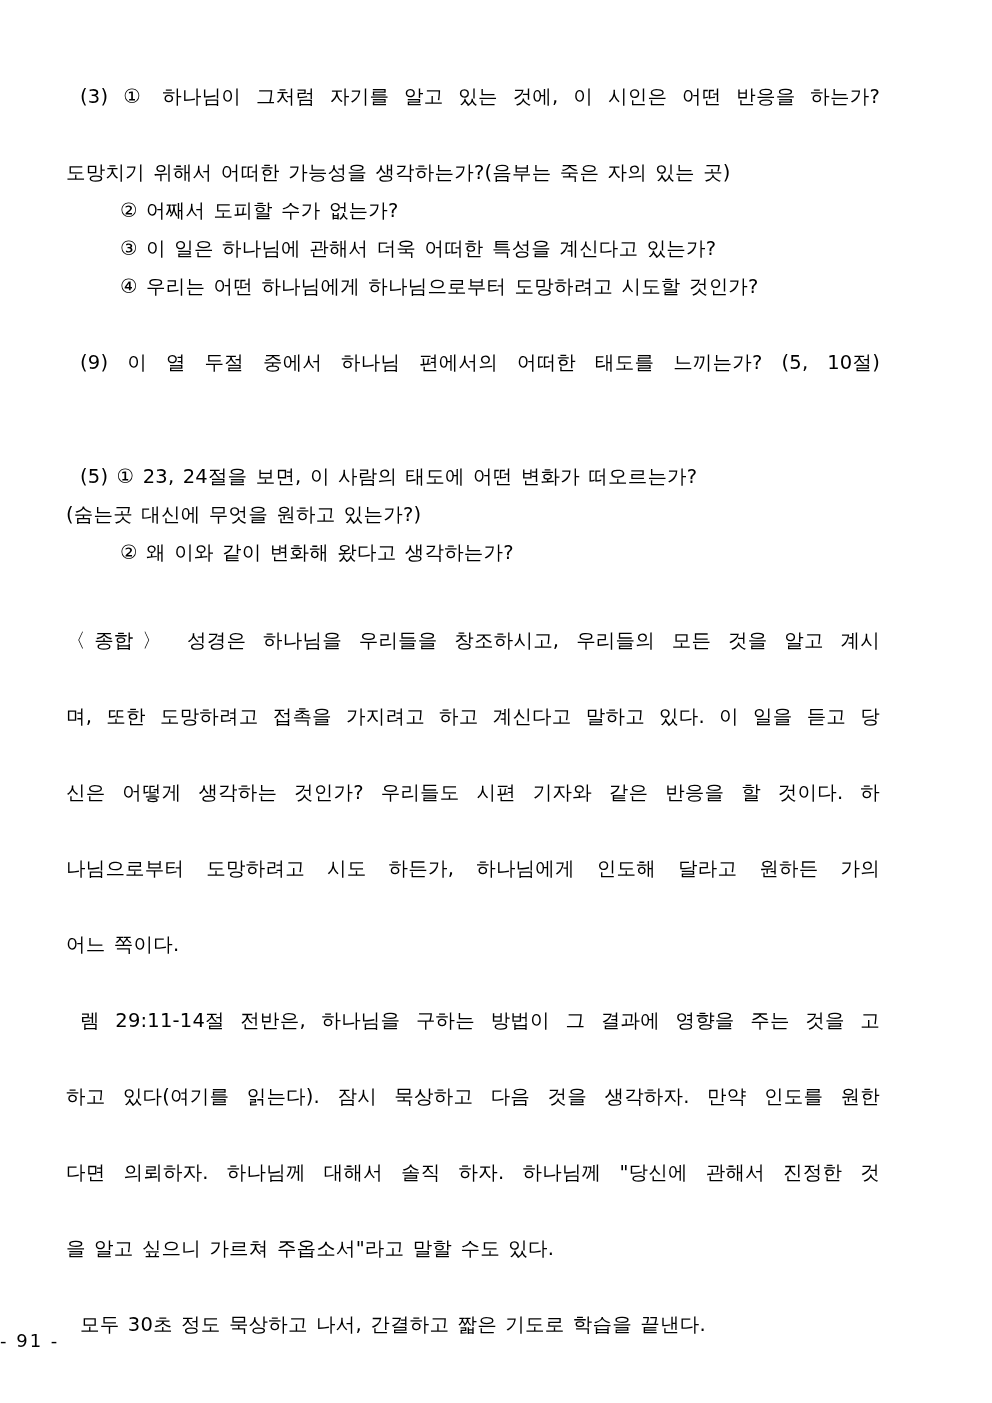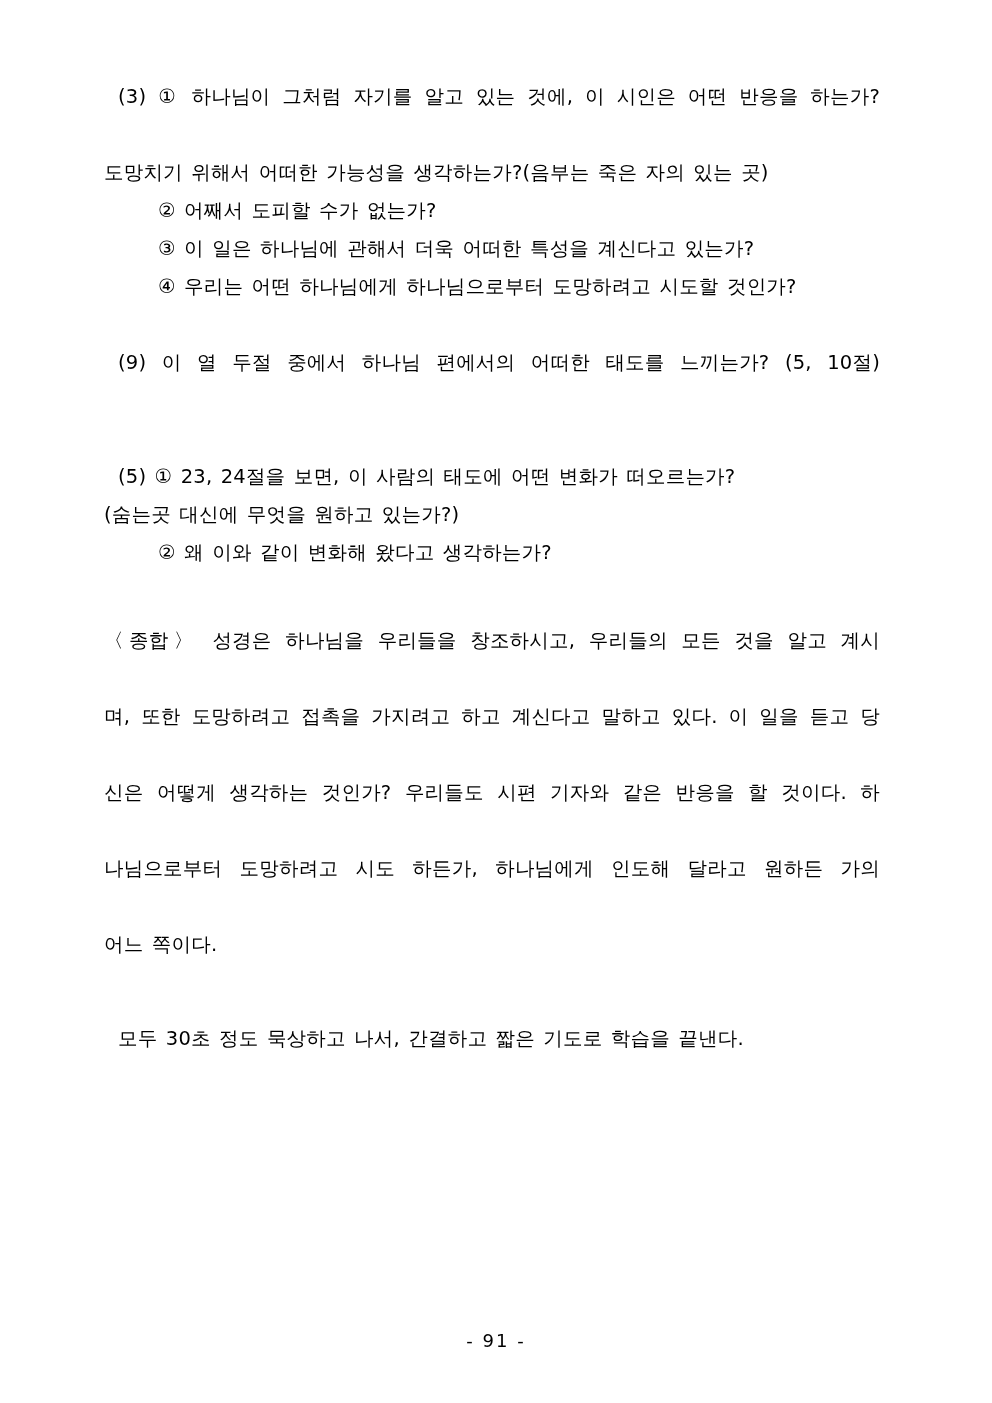--- a/index.html
+++ b/index.html
@@ -15,21 +15,21 @@
     position: relative;
     overflow: hidden;
   }
   .page {
     position: absolute;
     top: 0;
     left: 0;
     width: 992px;
     height: 1403px;
     box-sizing: border-box;
-    padding: 78px 112px 0 104px;
+    padding: 78px 112px 0 66px;
   }
   .content {
     font-size: 19.5px;
     line-height: 38px;
     letter-spacing: 0.2px;
     word-spacing: 2px;
     text-align: justify;
     text-justify: inter-character;
   }
   .block {
@@ -59,21 +59,21 @@
   .justify-full::after {
     content: "";
     display: inline-block;
     width: 100%;
   }
   .page-number {
     position: absolute;
     left: 0;
     right: 0;
     top: 1330px;
-    text-align: center;
+    text-align: left;
     font-size: 18px;
     letter-spacing: 2px;
     color: #000000;
   }
 </style>
 </head>
 <body>
 
 <div class="page">
   <div class="content">
@@ -105,20 +105,26 @@
     <div class="block">
       <p class="para no-indent justify-full">〈종합〉 성경은 하나님을 우리들을 창조하시고, 우리들의 모든 것을 알고 계시</p>
       <p class="para no-indent justify-full">며, 또한 도망하려고 접촉을 가지려고 하고 계신다고 말하고 있다. 이 일을 듣고 당</p>
       <p class="para no-indent justify-full">신은 어떻게 생각하는 것인가? 우리들도 시편 기자와 같은 반응을 할 것이다. 하</p>
       <p class="para no-indent justify-full">나님으로부터 도망하려고 시도 하든가, 하나님에게 인도해 달라고 원하든 가의</p>
       <p class="para no-indent">어느 쪽이다.</p>
     </div>
 
     <div class="gap-sm"></div>
 
+    <div class="block">
+      <p class="para indent-1 justify-full">렘 29:11-14절 전반은, 하나님을 구하는 방법이 그 결과에 영향을 주는 것을 고</p>
+      <p class="para no-indent justify-full">하고 있다(여기를 읽는다). 잠시 묵상하고 다음 것을 생각하자. 만약 인도를 원한</p>
+      <p class="para no-indent justify-full">다면 의뢰하자. 하나님께 대해서 솔직 하자. 하나님께 "당신에 관해서 진정한 것</p>
+      <p class="para no-indent">을 알고 싶으니 가르쳐 주옵소서"라고 말할 수도 있다.</p>
+    </div>
 
     <div class="gap-sm"></div>
 
     <div class="block">
       <p class="para indent-1">모두 30초 정도 묵상하고 나서, 간결하고 짧은 기도로 학습을 끝낸다.</p>
     </div>
 
     <div class="gap-sm"></div>
 
   </div>

